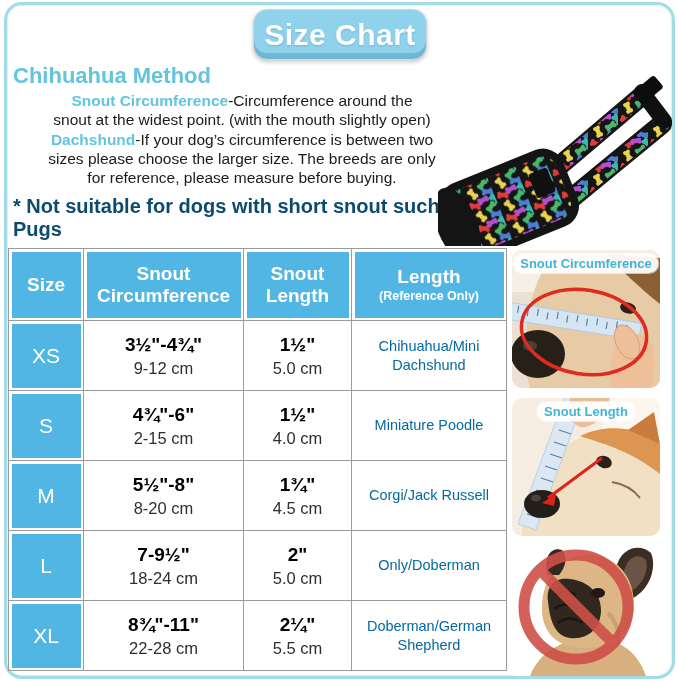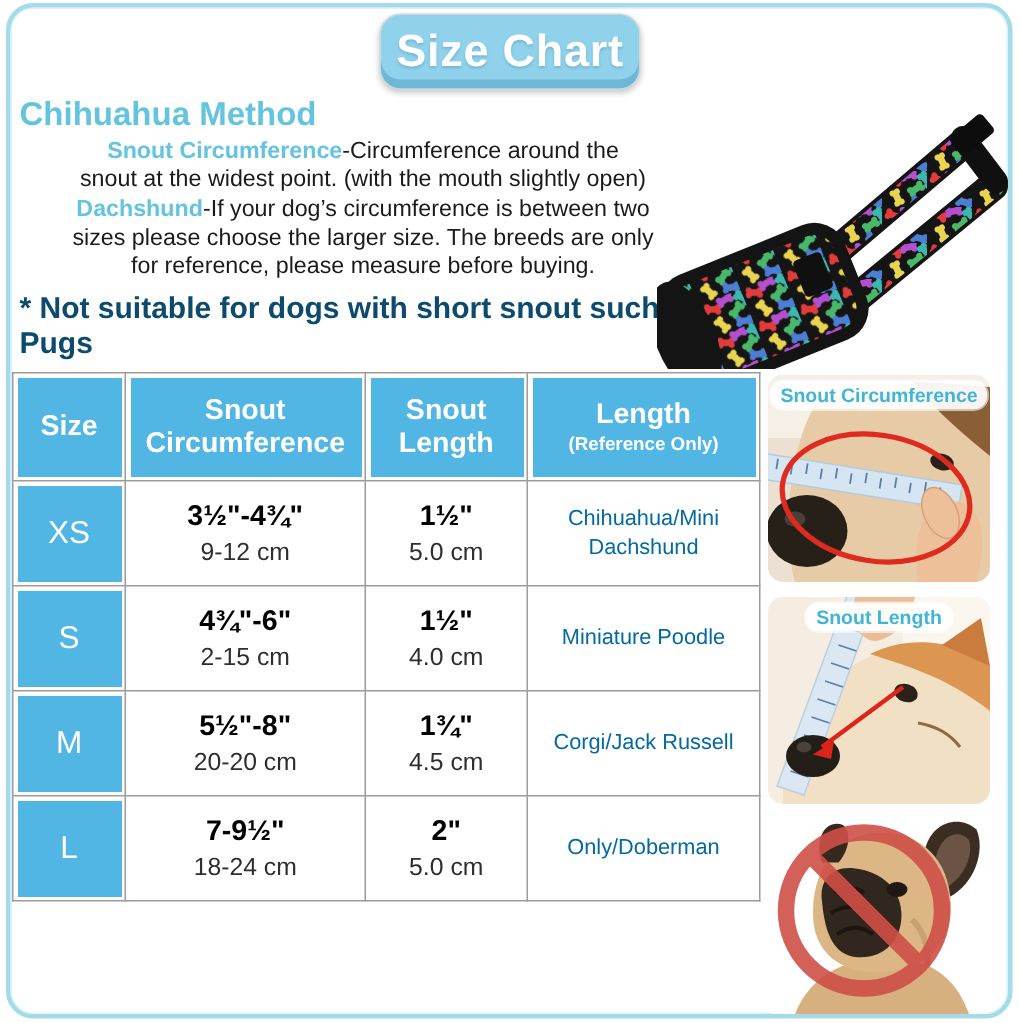--- a/index.html
+++ b/index.html
@@ -102,39 +102,51 @@
         <td>
             <div class="inch">1½"</div>
             <div class="cmv">4.0 cm</div>
           </td>
         <td class="breed">Miniature Poodle</td>
       </tr>
       <tr style="height:70px">
         <th class="cell-blue size-letter">M</th>
         <td>
             <div class="inch">5½"-8"</div>
-            <div class="cmv">20-20 cm</div>
+            <div class="cmv">8-20 cm</div>
           </td>
         <td>
             <div class="inch">1¾"</div>
             <div class="cmv">4.5 cm</div>
           </td>
         <td class="breed">Corgi/Jack Russell</td>
       </tr>
       <tr style="height:70px">
         <th class="cell-blue size-letter">L</th>
         <td>
             <div class="inch">7-9½"</div>
             <div class="cmv">18-24 cm</div>
           </td>
         <td>
             <div class="inch">2"</div>
             <div class="cmv">5.0 cm</div>
           </td>
         <td class="breed">Only/Doberman</td>
+      </tr>
+      <tr style="height:70px">
+        <th class="cell-blue size-letter">XL</th>
+        <td>
+            <div class="inch">8¾"-11"</div>
+            <div class="cmv">22-28 cm</div>
+          </td>
+        <td>
+            <div class="inch">2¼"</div>
+            <div class="cmv">5.5 cm</div>
+          </td>
+        <td class="breed">Doberman/German Shepherd</td>
       </tr>
     </tbody>
   </table>
 
   <div class="muzzle-wrap">
     <svg width="234" height="180" viewBox="0 0 234 180">
       <defs>
         <g id="bone">
           <rect x="3" y="1.5" width="7.5" height="4.5" rx="1.6"></rect>
           <circle cx="3" cy="2.2" r="2"></circle>

